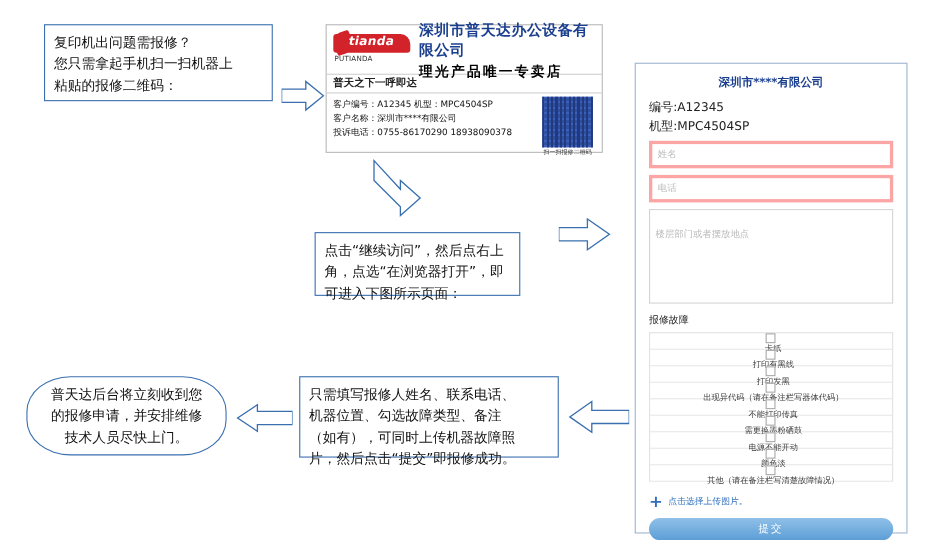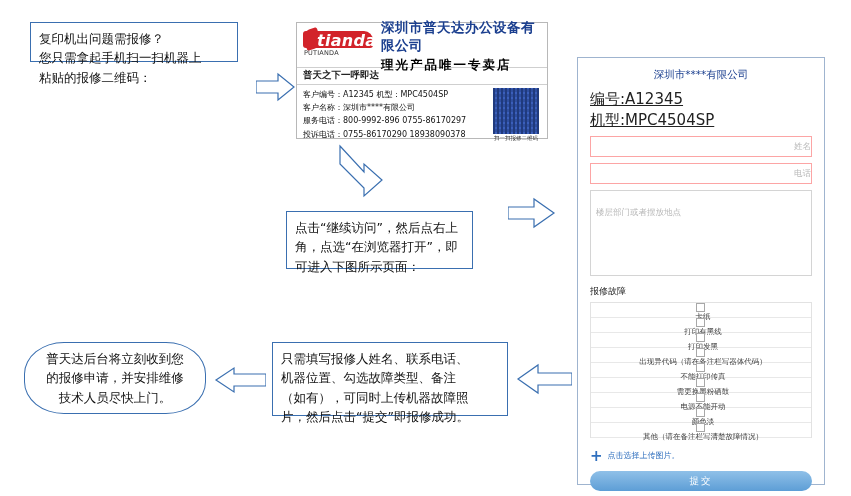--- a/index.html
+++ b/index.html
@@ -71,21 +71,21 @@
     width: 70px;
     height: 17px;
     background: #d2232a;
     border-radius: 3px 9px 3px 3px;
   }
   #card .logo .logotext {
     position: absolute;
     left: 16px;
     top: 4px;
     color: #fff;
-    font-size: 16px;
+    font-size: 11px;
     font-weight: bold;
     font-style: italic;
     letter-spacing: .3px;
   }
   #card .logo .swoosh {
     position: absolute;
     left: 3px;
     top: 2px;
     width: 16px;
     height: 20px;
@@ -167,40 +167,38 @@
     box-sizing: border-box;
     background: #fff;
     padding: 8px 12px;
     font-size: 9px;
     color: #333;
   }
   #phone .form-title {
     text-align: center;
     font-size: 10.5px;
     color: #1b3f8f;
-    font-weight: normal;
+    font-weight: bold;
     margin: 2px 0 8px 0;
   }
   #phone .kv {
-    font-size: 15px;
+    font-size: 11px;
     color: #222;
     margin: 2px 0;
-    text-decoration: underline;
   }
   #phone .field {
-    border: 1px solid #fca5a5;
+    border: 3px solid #fca5a5;
     height: 19px;
     margin-top: 6px;
     display: flex;
     align-items: center;
     padding-left: 5px;
     color: #b9b9b9;
     font-size: 8.5px;
     background: #fff;
-    justify-content: flex-end;
   }
   #phone .textarea {
     border: 1px solid #d4d4d4;
     height: 52px;
     margin-top: 6px;
     padding: 16px 5px;
     color: #b9b9b9;
     font-size: 8.5px;
     background: #fff;
   }
@@ -259,21 +257,21 @@
     align-items: center;
     justify-content: center;
     letter-spacing: 2px;
   }
 </style>
 </head>
 <body>
 
 <div id="page">
 
-  <div class="bubble" style="left:30px; top:22px; width:208px; height:40px; white-space:pre-line;">复印机出问题需报修？
+  <div class="bubble" style="left:40px; top:22px; width:208px; height:70px; white-space:pre-line;">复印机出问题需报修？
 您只需拿起手机扫一扫机器上
 粘贴的报修二维码：</div>
 
   <svg class="arrow" style="left:256px; top:72px;" width="40" height="30" viewBox="0 0 40 30">
     <polygon points="0,9 22,9 22,2 38,15 22,28 22,21 0,21" fill="#ffffff" stroke="#3a6fb0" stroke-width="1.2"></polygon>
   </svg>
 
   <div id="card">
     <div class="card-top">
       <div class="logo">
@@ -285,21 +283,20 @@
       <div class="headings">
         <div class="h1">深圳市普天达办公设备有限公司</div>
         <div class="h2">理光产品唯一专卖店</div>
       </div>
     </div>
     <div class="slogan">普天之下一呼即达</div>
     <div class="card-body">
       <div class="lines">
         <div>客户编号：A12345    机型：MPC4504SP</div>
         <div>客户名称：深圳市****有限公司</div>
-        <div>服务电话：800-9992-896  0755-86170297</div>
         <div>投诉电话：0755-86170290  18938090378</div>
       </div>
       <div class="qr-wrap">
         <div class="qr"></div>
         <div class="qr-cap">扫一扫报修二维码</div>
       </div>
     </div>
   </div>
 
   <div class="bubble" style="left:286px; top:191px; width:187px; height:58px; white-space:pre-line;margin-top:20px;">点击“继续访问”，然后点右上

